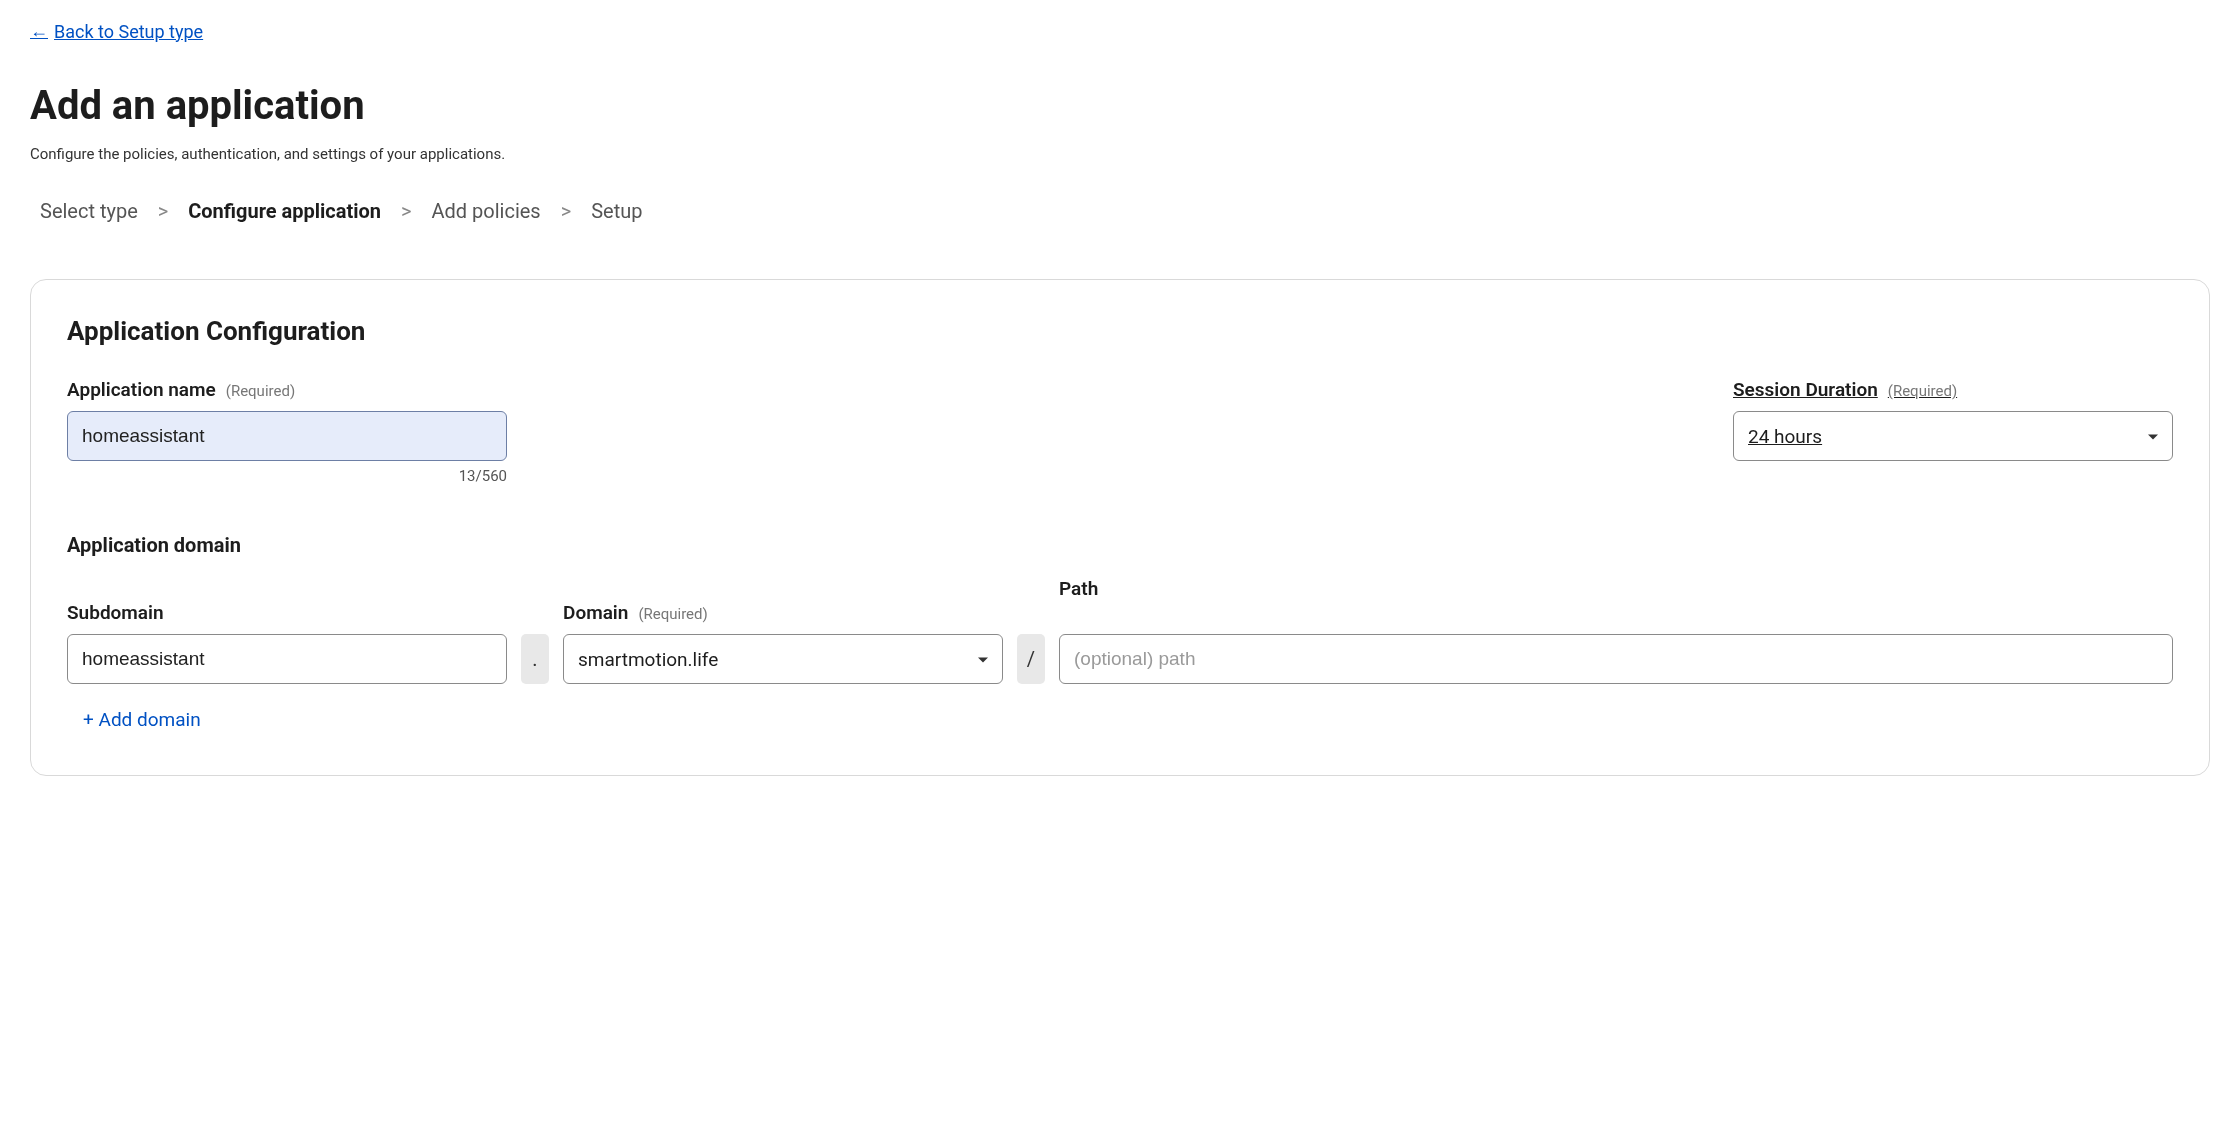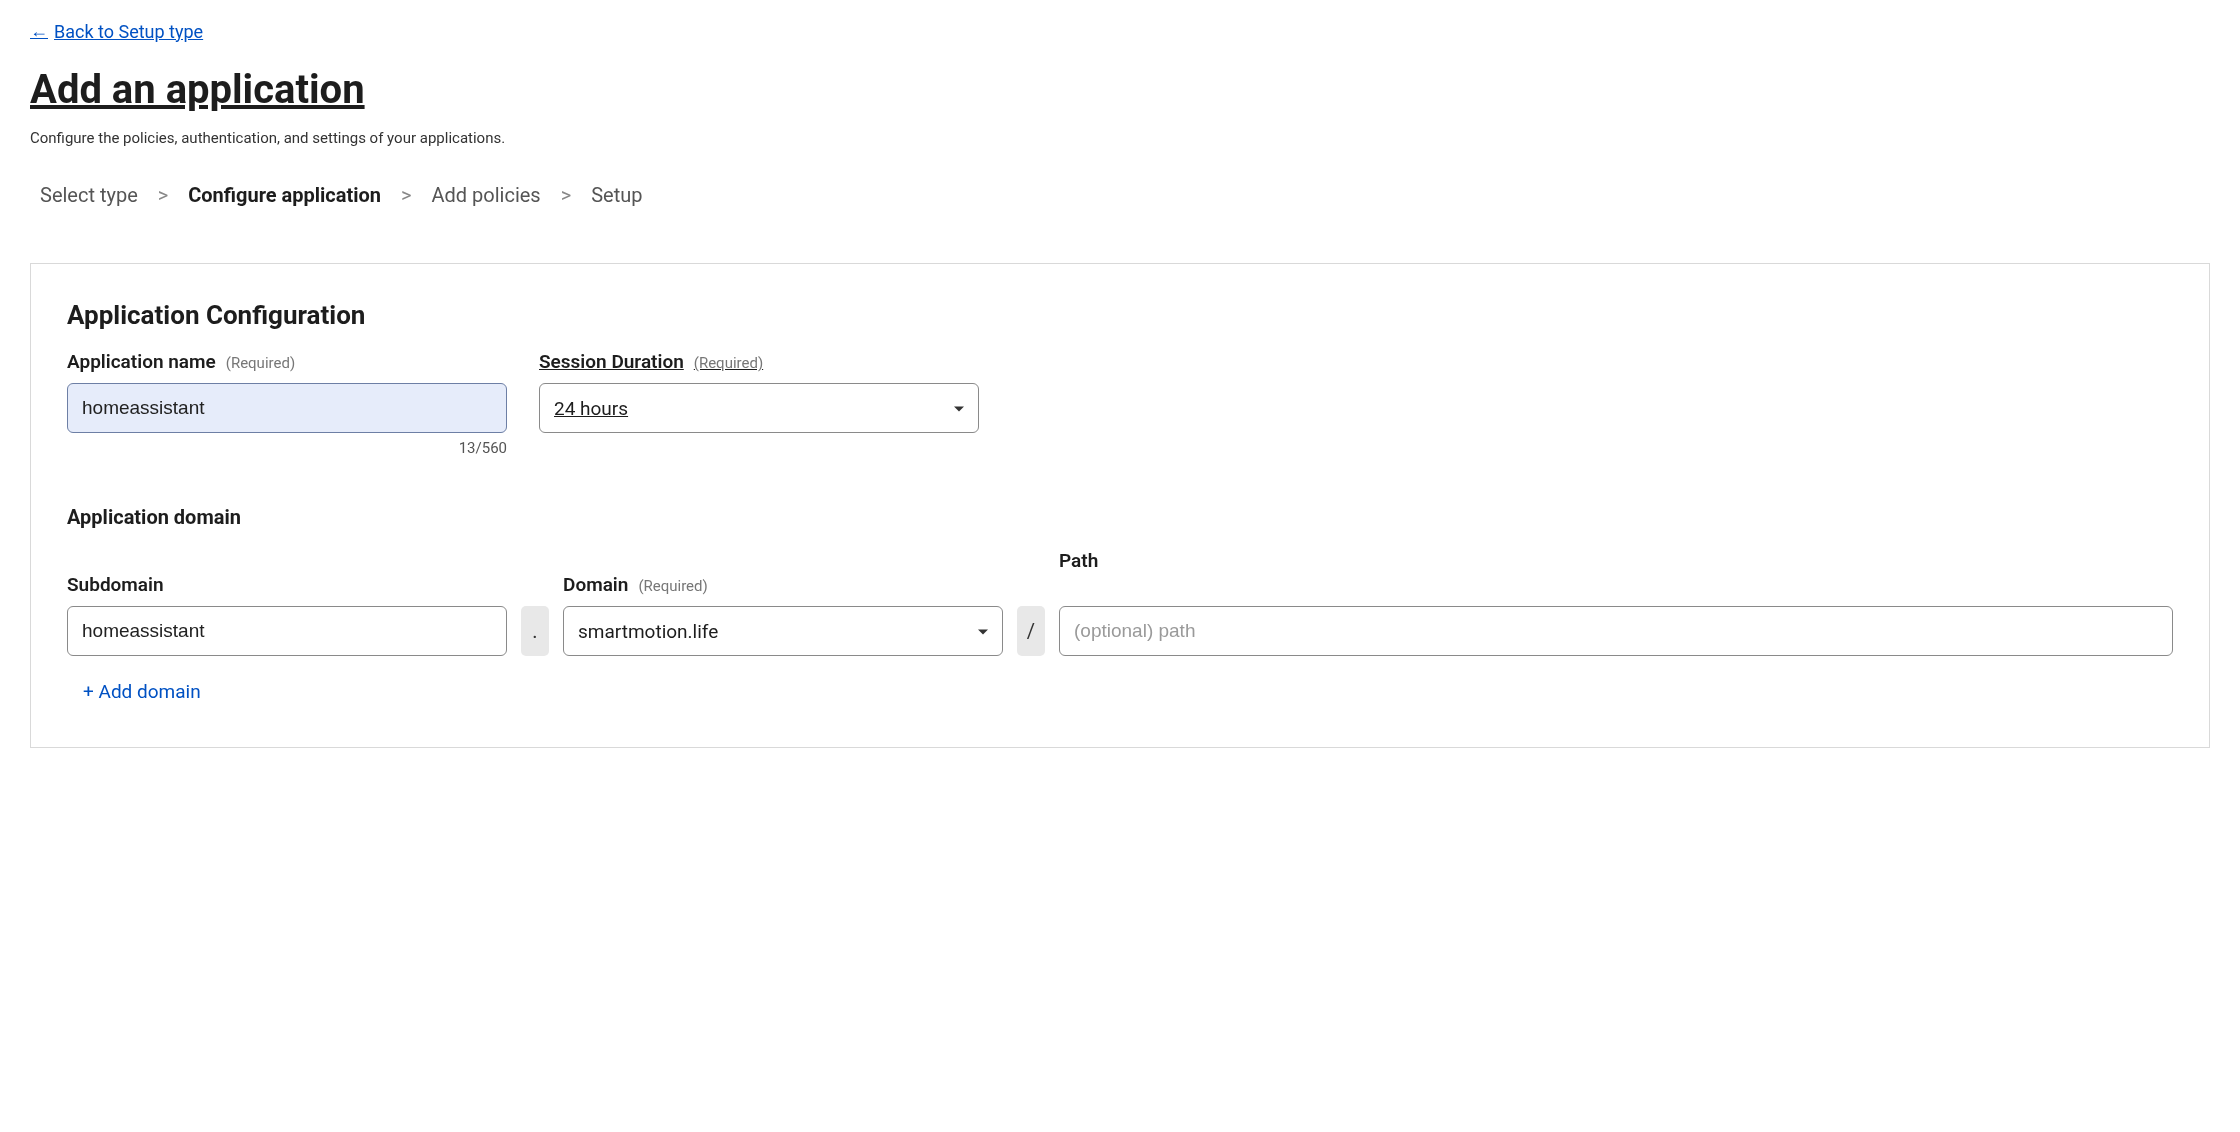--- a/index.html
+++ b/index.html
@@ -15,56 +15,56 @@
       font-size: 18px;
       cursor: pointer;
       display: inline-flex;
       align-items: center;
       gap: 6px;
     }
     .back-link .arrow { text-decoration: underline; }
     h1.page-title {
       font-size: 40px;
       font-weight: 700;
-      margin-top: 24px;
+      margin-top: 40px;
       color: #1d1d1d;
-      text-decoration: underline;
     }
     .page-subtitle {
       font-size: 15px;
       color: #333;
       margin-top: 16px;
     }
     .breadcrumb {
       display: flex;
       align-items: center;
       gap: 20px;
       margin-top: 36px;
       font-size: 20px;
       color: #555;
       padding-left: 10px;
     }
     .breadcrumb .step { cursor: pointer; }
     .breadcrumb .step.active { font-weight: 700; color: #1d1d1d; }
     .breadcrumb .sep { color: #888; }
     .card {
       border: 1px solid #d9d9d9;
-      border-radius: 0;
+      border-radius: 16px;
       margin-top: 56px;
       padding: 36px 36px 44px 36px;
     }
     .section-title {
       font-size: 26px;
       font-weight: 700;
     }
     .form-row {
       display: flex;
       gap: 32px;
-      margin-top: 12px;
+      margin-top: 24px;
       align-items: flex-start;
+      justify-content: space-between;
     }
     .field { display: flex; flex-direction: column; }
     .field-label {
       font-size: 19px;
       font-weight: 600;
       display: flex;
       align-items: baseline;
       gap: 10px;
       margin-bottom: 10px;
       margin-top: 8px;

